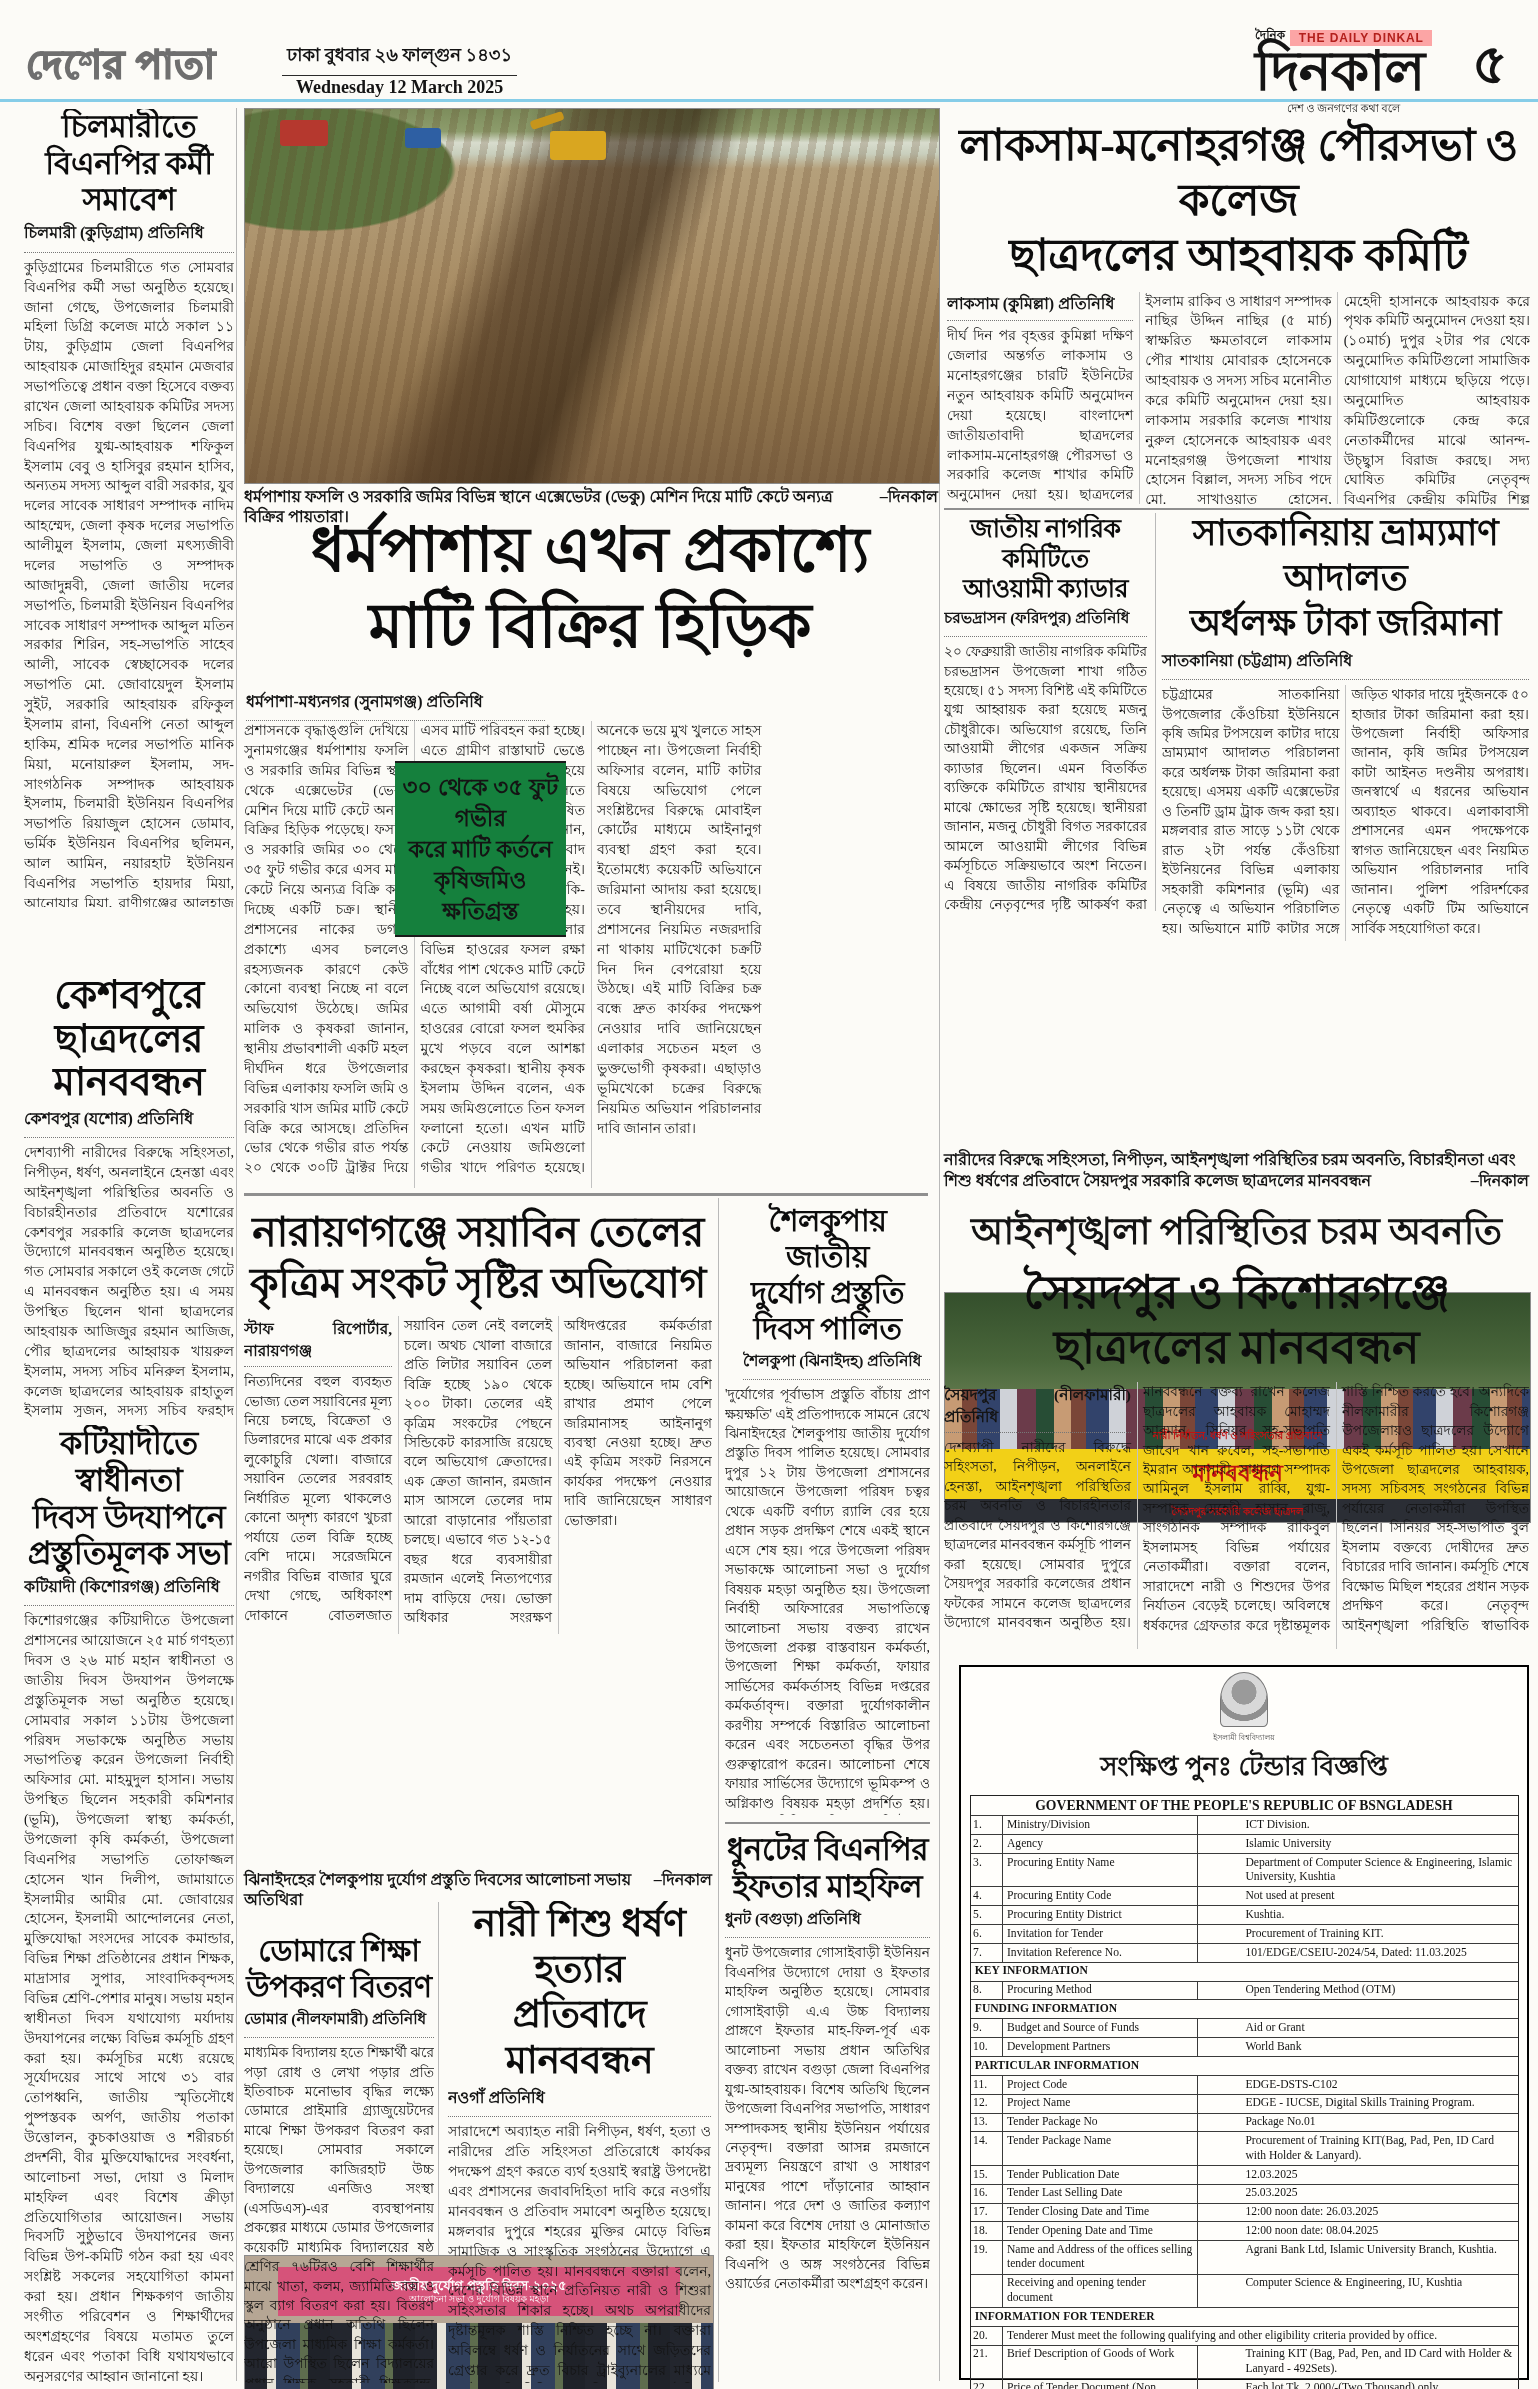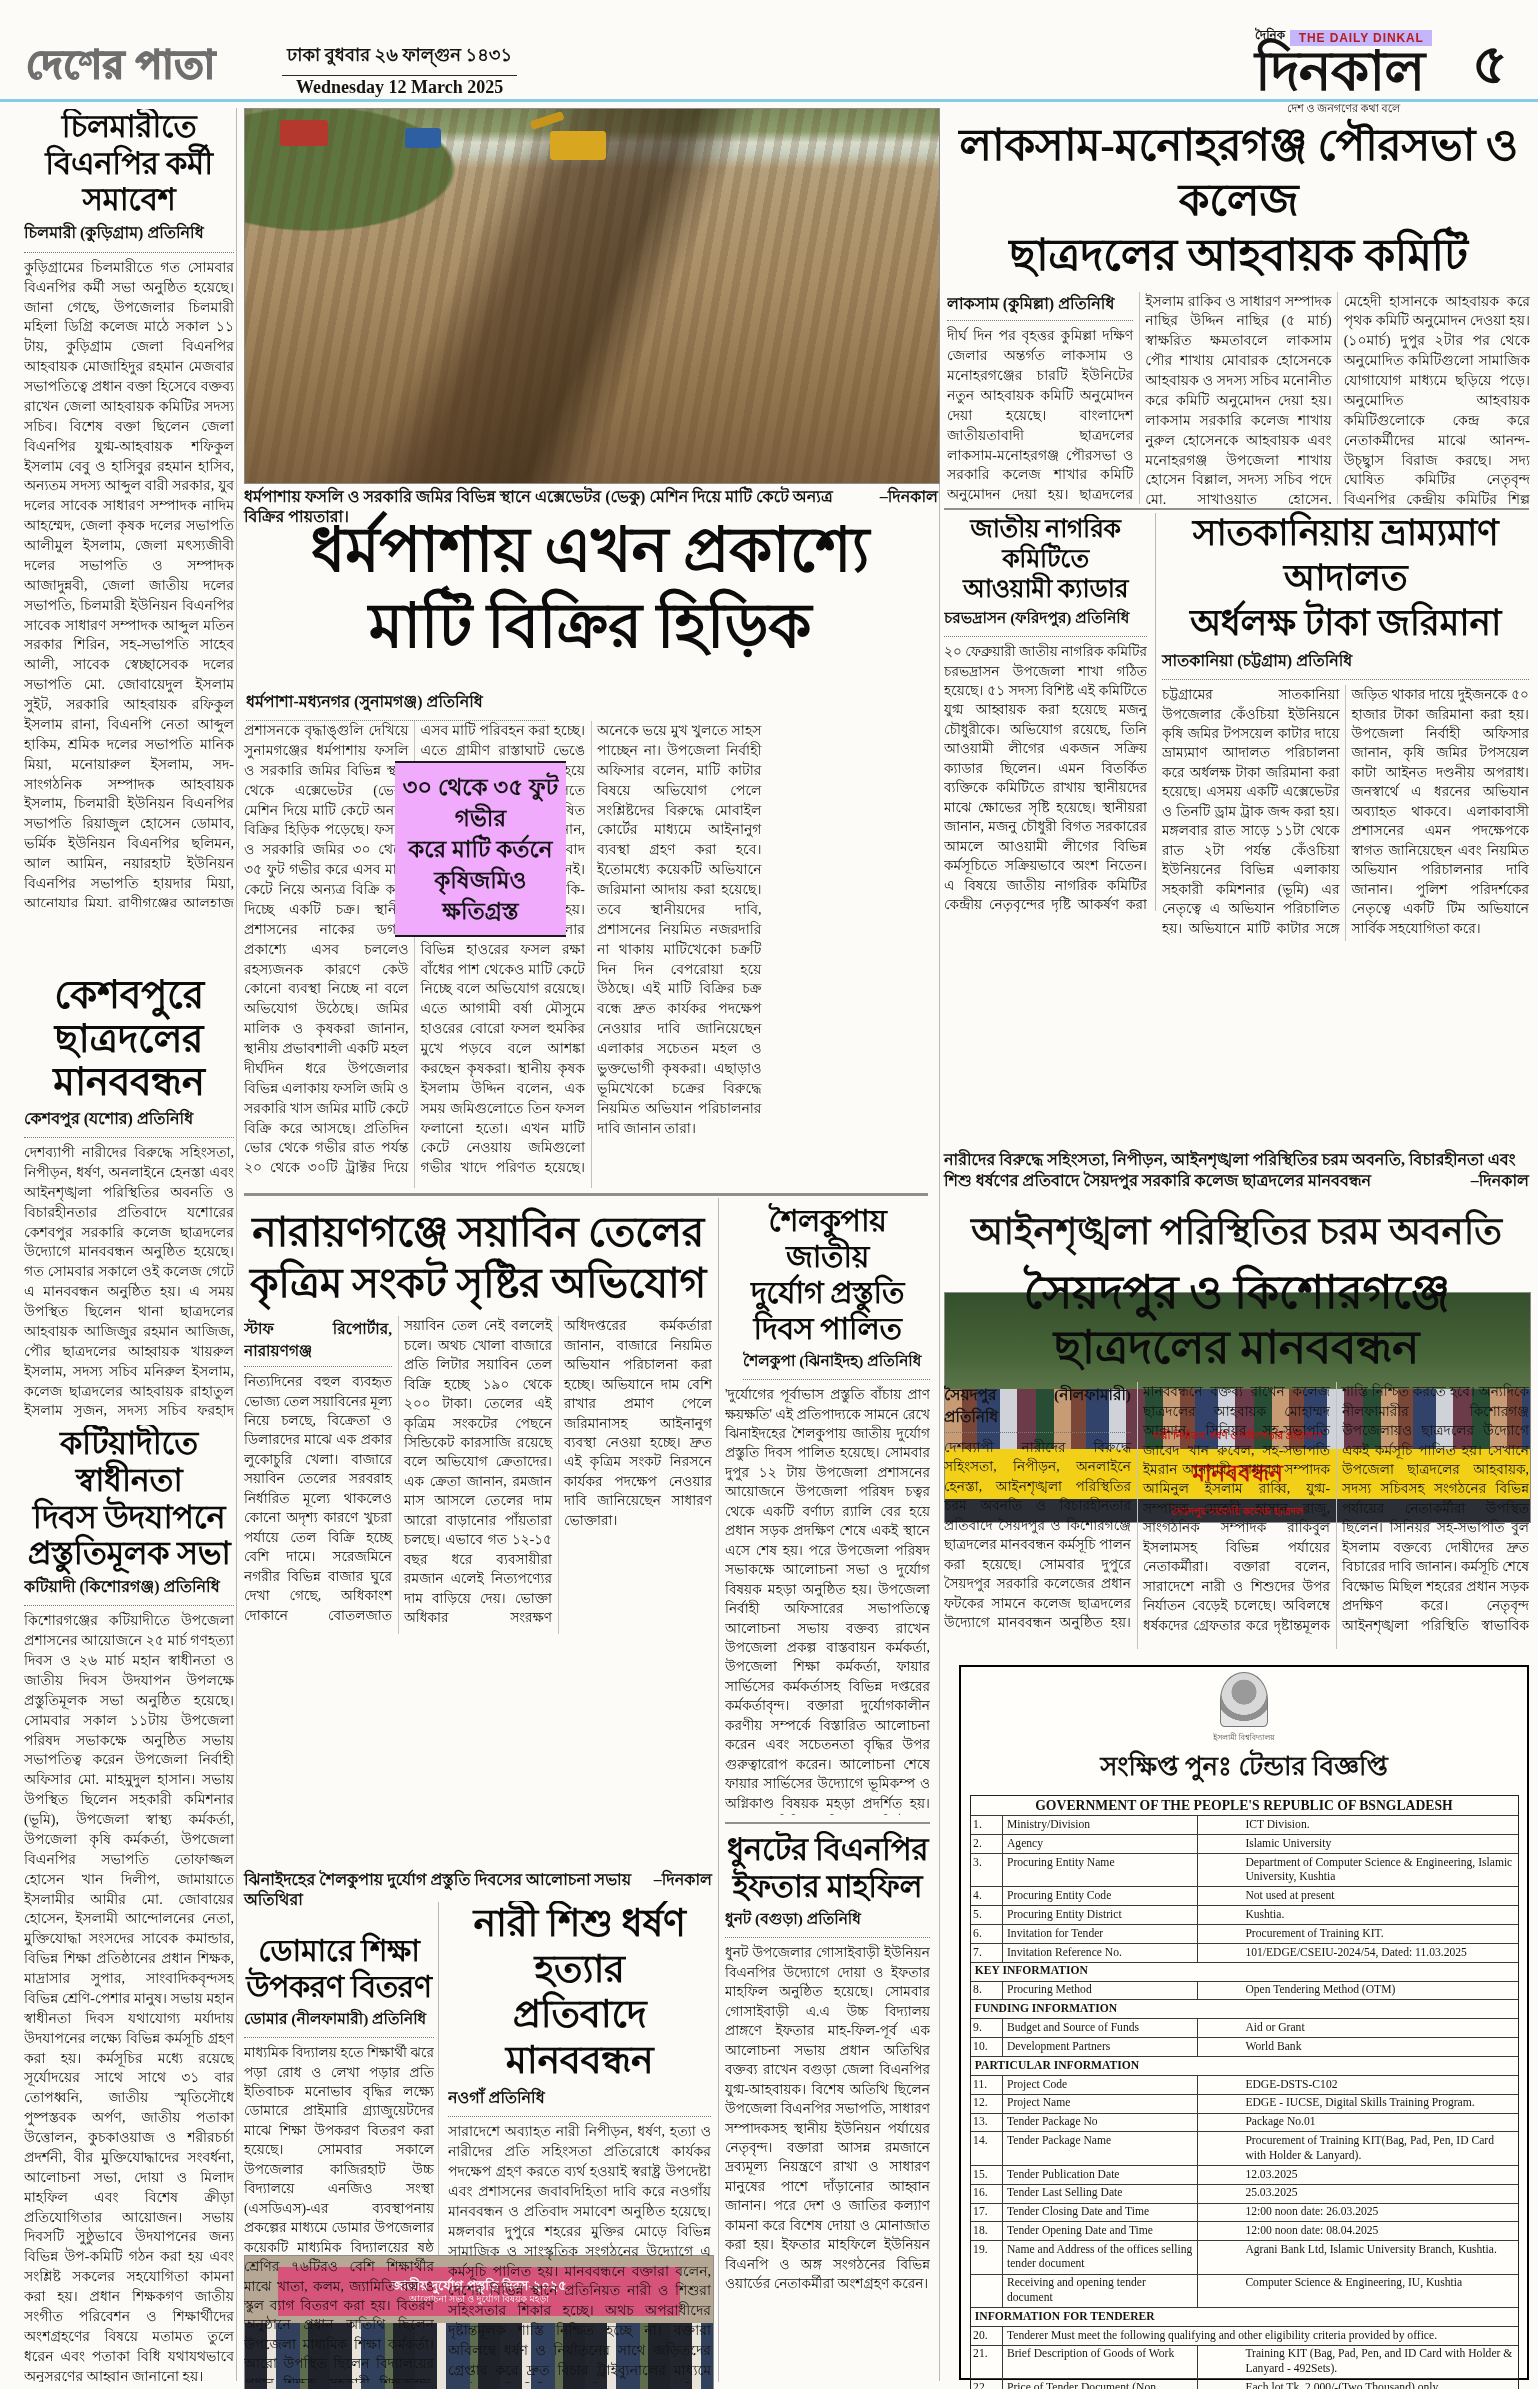--- a/index.html
+++ b/index.html
@@ -17,26 +17,26 @@
   .caption-credit{font-weight:bold;white-space:nowrap;margin-left:12px;}
   .photo{border:0.9px solid #8c8c8c;overflow:hidden;position:relative;}
   
   #section-label{font-size:39px;font-weight:bold;color:#f2f1ec;-webkit-text-stroke:1.7px #6f6f6f;text-stroke:1.7px #6f6f6f;letter-spacing:0.9px;}
   .datebox{font-weight:bold;text-align:center;}
   .datebox .bn{font-size:18px;border-bottom:1.7px solid #2a2a2a;padding:0 5.1px 2.6px;}
   .datebox .en{font-size:18px;border-bottom:1.7px solid #2a2a2a;padding:1.7px 5.1px 2.6px;font-weight:bold;}
   #masthead{display:flex;align-items:flex-start;}
   #masthead .bigname{font-size:55px;font-weight:bold;line-height:.95;letter-spacing:-0.9px;}
   #masthead .pre-name{font-size:12px;font-weight:bold;}
-  #masthead .en-strip{background:#c4b5fd;color:#b3201c;font-weight:bold;font-size:12px;padding:0.9px 8.5px;letter-spacing:0.9px;font-family:"Liberation Sans",sans-serif;}
+  #masthead .en-strip{background:#fca5a5;color:#b3201c;font-weight:bold;font-size:12px;padding:0.9px 8.5px;letter-spacing:0.9px;font-family:"Liberation Sans",sans-serif;}
   #masthead .tagline{font-size:11px;margin-top:1.7px;text-align:center;}
   #page-num{font-size:55px;font-weight:bold;}
   #cyan-line{background:#86cde8;}
   
-  #pull-quote{background:#f0abfc;border-top:2.6px solid #1a1a1a;border-bottom:2.6px solid #1a1a1a;font-size:23px;line-height:1.35;font-weight:bold;text-align:center;padding:8.5px 3.4px;}
+  #pull-quote{background:#15803d;border-top:2.6px solid #1a1a1a;border-bottom:2.6px solid #1a1a1a;font-size:23px;line-height:1.35;font-weight:bold;text-align:center;padding:8.5px 3.4px;}
   
   #photo-main{background:
     linear-gradient(115deg, rgba(0,0,0,0) 33%, rgba(66,44,24,.55) 40%, rgba(48,32,16,.62) 52%, rgba(0,0,0,0) 59%),
     repeating-linear-gradient(100deg, rgba(96,66,38,.22) 0 7.7px, rgba(0,0,0,0) 7.7px 17px),
     radial-gradient(ellipse 34% 28% at 10% 16%, #5e7540 0 58%, rgba(0,0,0,0) 60%),
     linear-gradient(180deg,#7d8d5c 0%,#8d9c6c 6%,#d8dccd 9%,#c9cfbd 12%,#b5a07b 16%,#a98e66 45%,#92764f 75%,#7d6242 100%);}
   .machine{position:absolute;border-radius:3.4px;}
   #photo-rally .p2-trees{height:42%;background:linear-gradient(180deg,#344f2c,#49663a 70%,#5b7549);}
   #photo-rally .p2-crowd{height:26%;background:repeating-linear-gradient(90deg,#c79b74 0 17px,#7a4638 17px 32px,#32436b 32px 55px,#cfd2d8 55px 72px,#6b3b4a 72px 91px,#274d35 91px 109px);}
   #photo-rally .p2-banner{height:22%;background:#f2d017;display:flex;flex-direction:column;justify-content:center;align-items:center;color:#c11212;line-height:1.15;gap:19px;}

